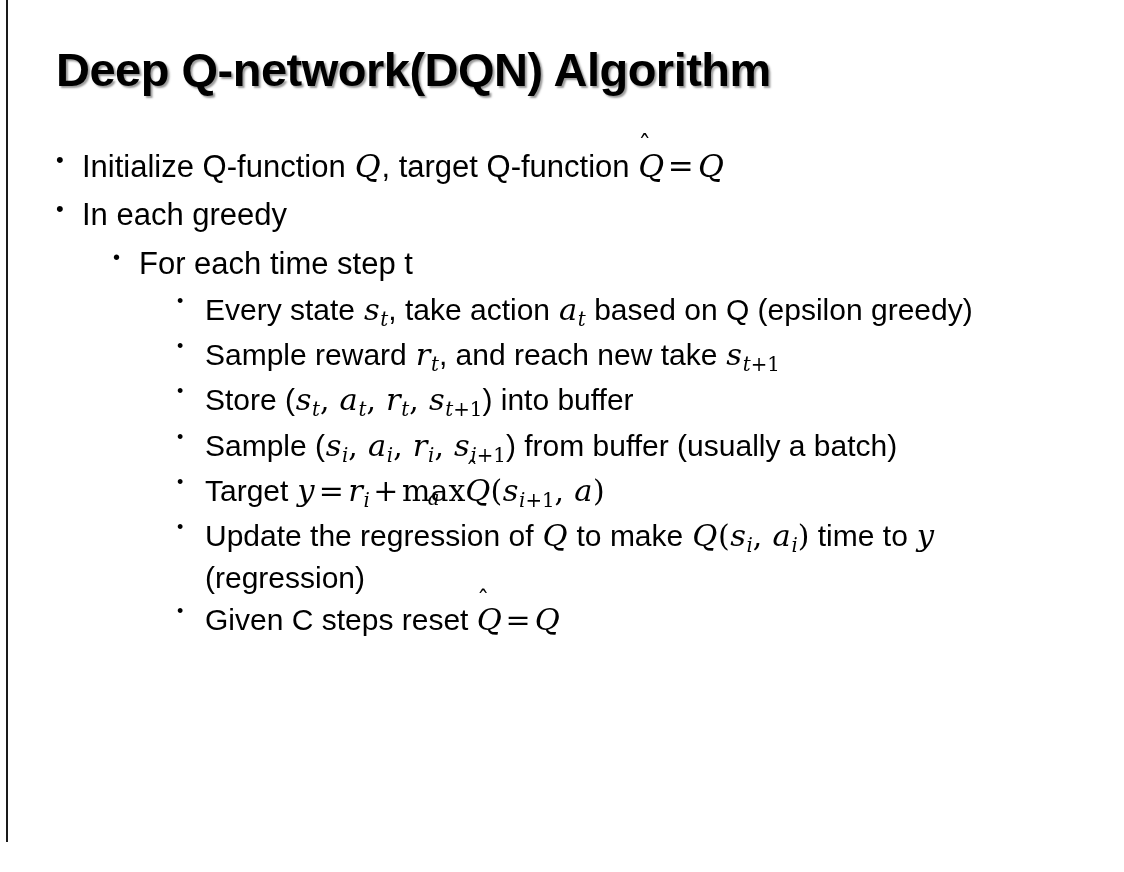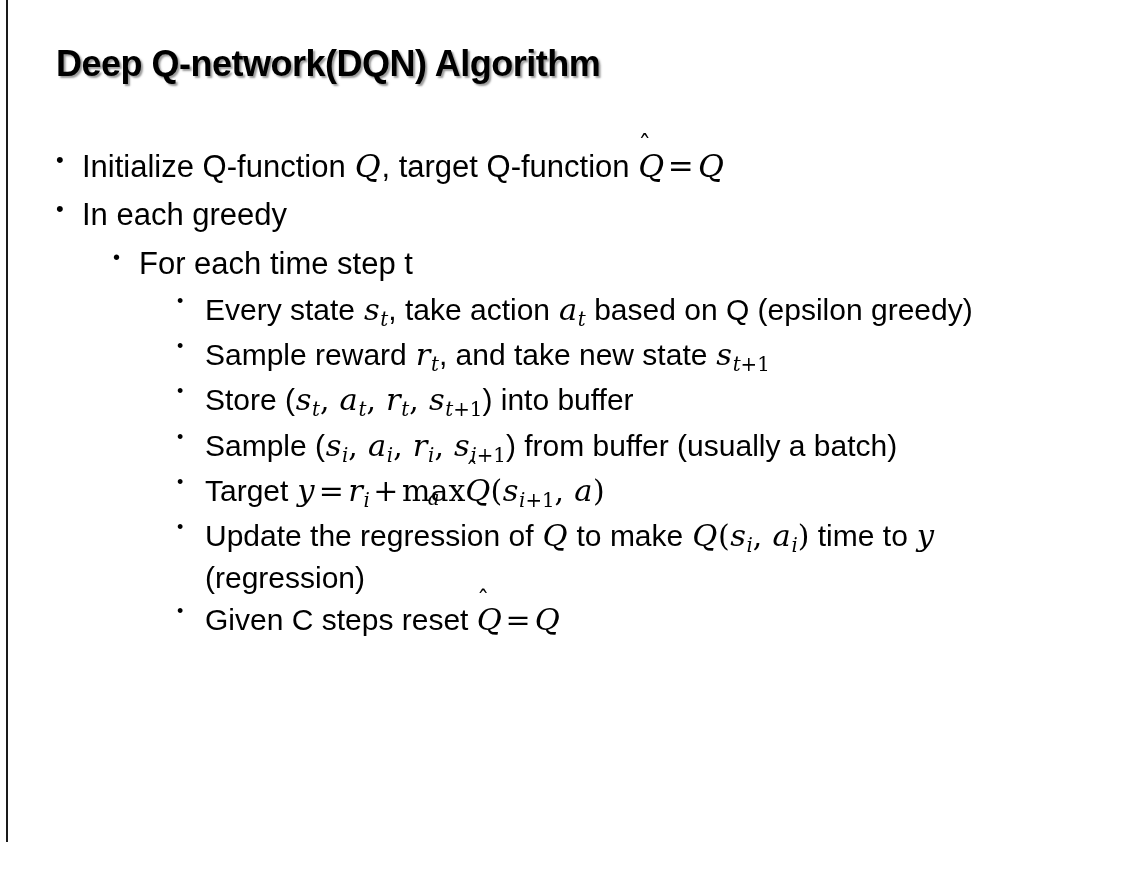--- a/index.html
+++ b/index.html
@@ -26,21 +26,21 @@
     top: 0px;
     width: 2px;
     height: 842px;
     background: #1a1a1a;
   }
 
   .title {
     position: absolute;
     left: 56px;
     top: 44px;
-    font-size: 36px;
+    font-size: 47px;
     font-weight: bold;
     color: #000000;
     letter-spacing: -0.5px;
     white-space: nowrap;
     text-shadow: 2px 2px 2px rgba(120,120,120,0.75);
     line-height: 1.1;
   }
 
   .body-area {
     position: absolute;
@@ -173,21 +173,21 @@
         <span class="txt">For each time step t</span>
       </li>
 
       <li class="item l3">
         <span class="bullet">•</span>
         <span class="txt"><span>Every state </span><span class="mi">s</span><span class="msub">t</span><span>, take action </span><span class="mi">a</span><span class="msub">t</span><span> based on Q (epsilon greedy)</span></span>
       </li>
 
       <li class="item l3">
         <span class="bullet">•</span>
-        <span class="txt"><span>Sample reward </span><span class="mi">r</span><span class="msub">t</span><span>, and take new state </span><span class="mi">s</span><span class="msub"><span>t</span><span class="up">+1</span></span></span>
+        <span class="txt"><span>Sample reward </span><span class="mi">r</span><span class="msub">t</span><span>, and reach new take </span><span class="mi">s</span><span class="msub"><span>t</span><span class="up">+1</span></span></span>
       </li>
 
       <li class="item l3">
         <span class="bullet">•</span>
         <span class="txt"><span>Store (</span><span class="mi">s</span><span class="msub">t</span><span class="mn">, </span><span class="mi">a</span><span class="msub">t</span><span class="mn">, </span><span class="mi">r</span><span class="msub">t</span><span class="mn">, </span><span class="mi">s</span><span class="msub"><span>t</span><span class="up">+1</span></span><span>) into buffer</span></span>
       </li>
 
       <li class="item l3">
         <span class="bullet">•</span>
         <span class="txt"><span>Sample (</span><span class="mi">s</span><span class="msub">i</span><span class="mn">, </span><span class="mi">a</span><span class="msub">i</span><span class="mn">, </span><span class="mi">r</span><span class="msub">i</span><span class="mn">, </span><span class="mi">s</span><span class="msub"><span>i</span><span class="up">+1</span></span><span>) from buffer (usually a batch)</span></span>

